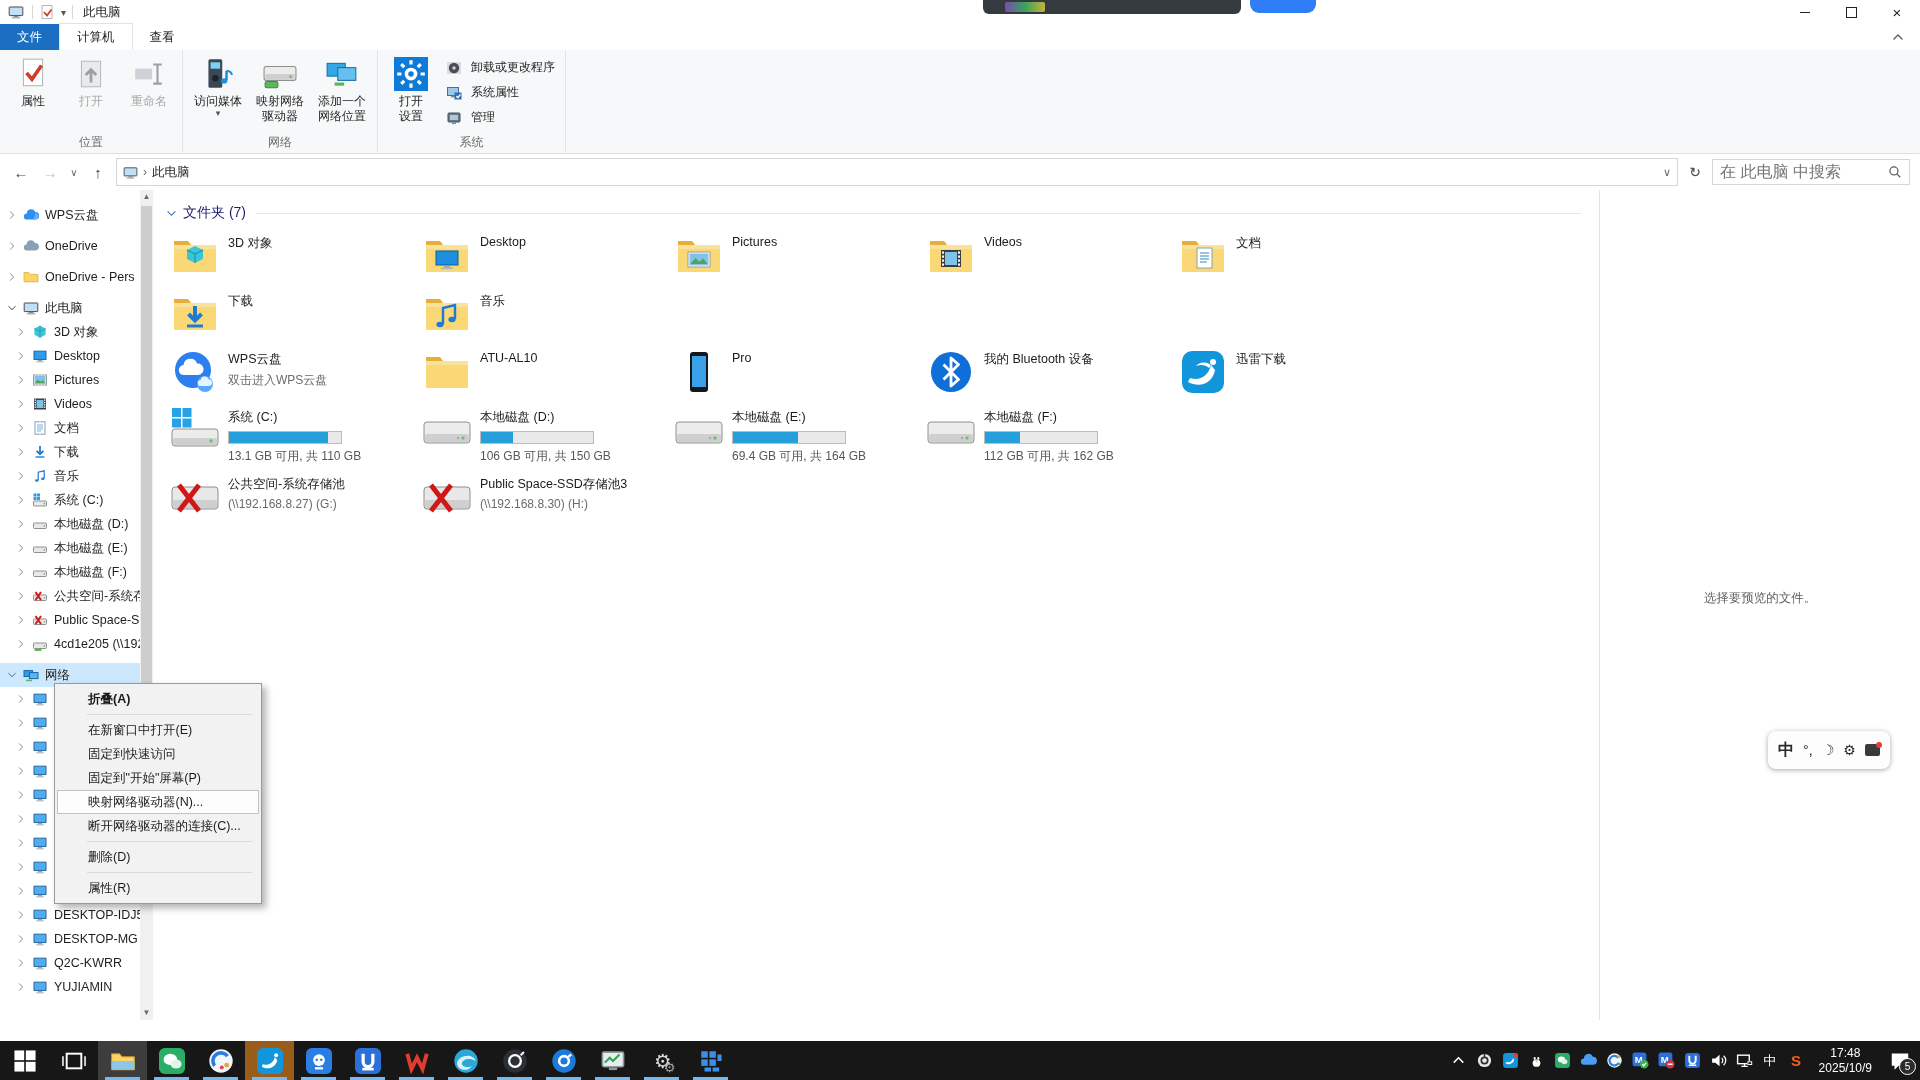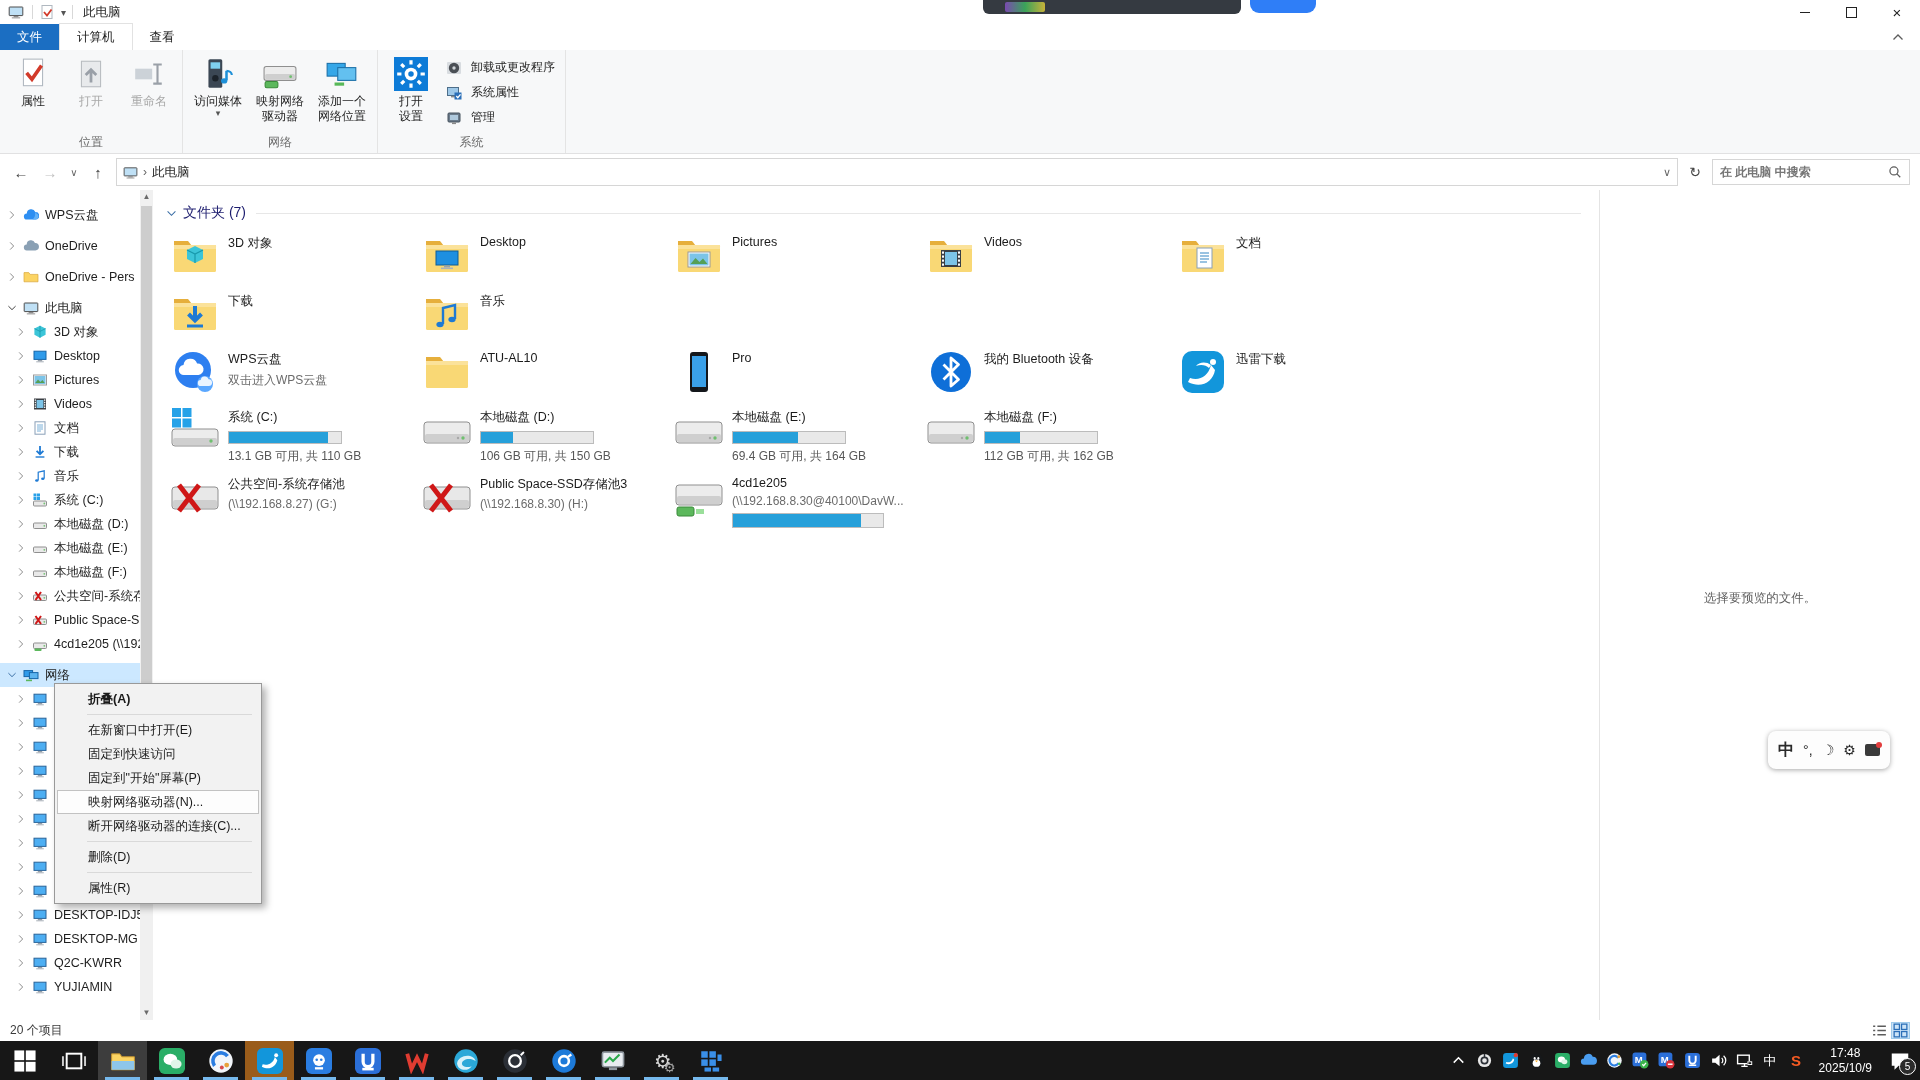--- a/index.html
+++ b/index.html
@@ -46,21 +46,21 @@
   .navbtn{font-size:15px;color:#3f3f3f;width:22px;text-align:center;}
   .navbtn.dis{color:#c0c0c0;}
   .navbtn.small{font-size:10px;width:12px;color:#666;}
   .addrbox{flex:1;height:26px;border:1px solid #d6d6d6;display:flex;align-items:center;padding:0 6px;gap:5px;background:#fff;}
   .addr-ic{width:15px;height:15px;}
   .addr-chev{color:#666;font-size:12px;}
   .addr-text{font-size:12.5px;}
   .addr-end{margin-left:auto;color:#666;display:flex;gap:10px;font-size:11px;align-items:center;}
   .refreshbtn{font-size:14px;color:#444;width:20px;text-align:center;}
   .searchbox{width:198px;height:26px;border:1px solid #d6d6d6;display:flex;align-items:center;padding:0 7px;box-sizing:border-box;color:#767676;background:#fff;}
-  .searchbox .ph{flex:1;font-size:12px;white-space:nowrap;overflow:hidden;font-weight:bold;}
+  .searchbox .ph{flex:1;font-size:16px;white-space:nowrap;overflow:hidden;}
   .search-ic{width:14px;height:14px;}
   
   .main{position:absolute;left:0;top:190px;width:1920px;height:830px;display:flex;}
   .sidebar{position:relative;width:153px;flex:none;overflow:hidden;padding-top:6px;box-sizing:border-box;}
   .sbrow{height:24px;display:flex;align-items:center;white-space:nowrap;}
   .sbrow.top{margin-top:7px;}
   .sbrow.lv0{padding-left:6px;}
   .sbrow.lv1{padding-left:15px;}
   .sbrow.sel{background:#cce8ff;}
   .sbchev{width:12px;height:12px;flex:none;margin-right:5px;}
@@ -1116,37 +1116,20 @@
                 <rect x="1" y="14" width="46" height="22" rx="3" fill="#e8e8e8" stroke="#8f8f8f"></rect>
                 <rect x="2" y="27" width="44" height="8" rx="2" fill="#cfcfcf"></rect>
                 <path d="M8 12 28 38M28 12 8 38" stroke="#cf1717" stroke-width="5"></path>
               </svg>
             </span>
             <div class="tile-tx">
               <div class="tname">Public Space-SSD存储池3</div>
               <div class="tsub">(\\192.168.8.30) (H:)</div>
             </div>
           </div>
-          <div class="tile">
-            <span class="tile-ic ic">
-              <svg xmlns="http://www.w3.org/2000/svg" viewBox="0 0 48 48">
-                <rect x="1" y="12" width="46" height="20" rx="3" fill="#ececec" stroke="#8f8f8f"></rect>
-                <rect x="2" y="23" width="44" height="8" rx="2" fill="#cfcfcf"></rect>
-                <rect x="2" y="34" width="17" height="9" rx="2" fill="#5cb85c" stroke="#3a8a3a"></rect>
-                <rect x="21" y="36" width="8" height="5" fill="#9adf9a"></rect>
-              </svg>
-            </span>
-            <div class="tile-tx">
-              <div class="tname">4cd1e205</div>
-              <div class="tsub">(\\192.168.8.30@40100\DavW...</div>
-              <div class="tbar wide">
-                <i style="width: 85%;"></i>
-              </div>
-            </div>
-          </div>
         </div>
       </div>
     <div class="preview">
       <div class="preview-hint">选择要预览的文件。</div>
     </div>
   </div>
 
   <div class="cmenu" id="cmenu">
       <div class="mi bold">折叠(A)</div>
       <div class="msep"></div>
@@ -1154,42 +1137,20 @@
       <div class="mi">固定到快速访问</div>
       <div class="mi">固定到"开始"屏幕(P)</div>
       <div class="mi hover">映射网络驱动器(N)...</div>
       <div class="mi">断开网络驱动器的连接(C)...</div>
       <div class="msep"></div>
       <div class="mi">删除(D)</div>
       <div class="msep"></div>
       <div class="mi">属性(R)</div>
     </div>
 
-  <div class="statusbar">
-    <span>20 个项目</span>
-    <span class="sb-views">
-      <span class="sb-viewbtn ic" id="view-det">
-          <svg xmlns="http://www.w3.org/2000/svg" viewBox="0 0 16 16">
-            <g stroke="#5c5c5c" stroke-width="1.2">
-              <path d="M2 4h2M6 4h8M2 8h2M6 8h8M2 12h2M6 12h8"></path>
-            </g>
-          </svg>
-        </span>
-      <span class="sb-viewbtn on ic" id="view-big">
-          <svg xmlns="http://www.w3.org/2000/svg" viewBox="0 0 16 16">
-            <g fill="none" stroke="#2b6fb8" stroke-width="1.2">
-              <rect x="2" y="2" width="5" height="5"></rect>
-              <rect x="9" y="2" width="5" height="5"></rect>
-              <rect x="2" y="9" width="5" height="5"></rect>
-              <rect x="9" y="9" width="5" height="5"></rect>
-            </g>
-          </svg>
-        </span>
-    </span>
-  </div>
 
   <div class="taskbar">
     <div class="tb-left" id="tbleft">
         <div class="tslot">
           <span class=" ic">
             <svg xmlns="http://www.w3.org/2000/svg" viewBox="0 0 16 16">
               <g fill="#fff">
                 <rect x="1.5" y="1.5" width="6" height="6"></rect>
                 <rect x="8.5" y="1.5" width="6" height="6"></rect>
                 <rect x="1.5" y="8.5" width="6" height="6"></rect>

